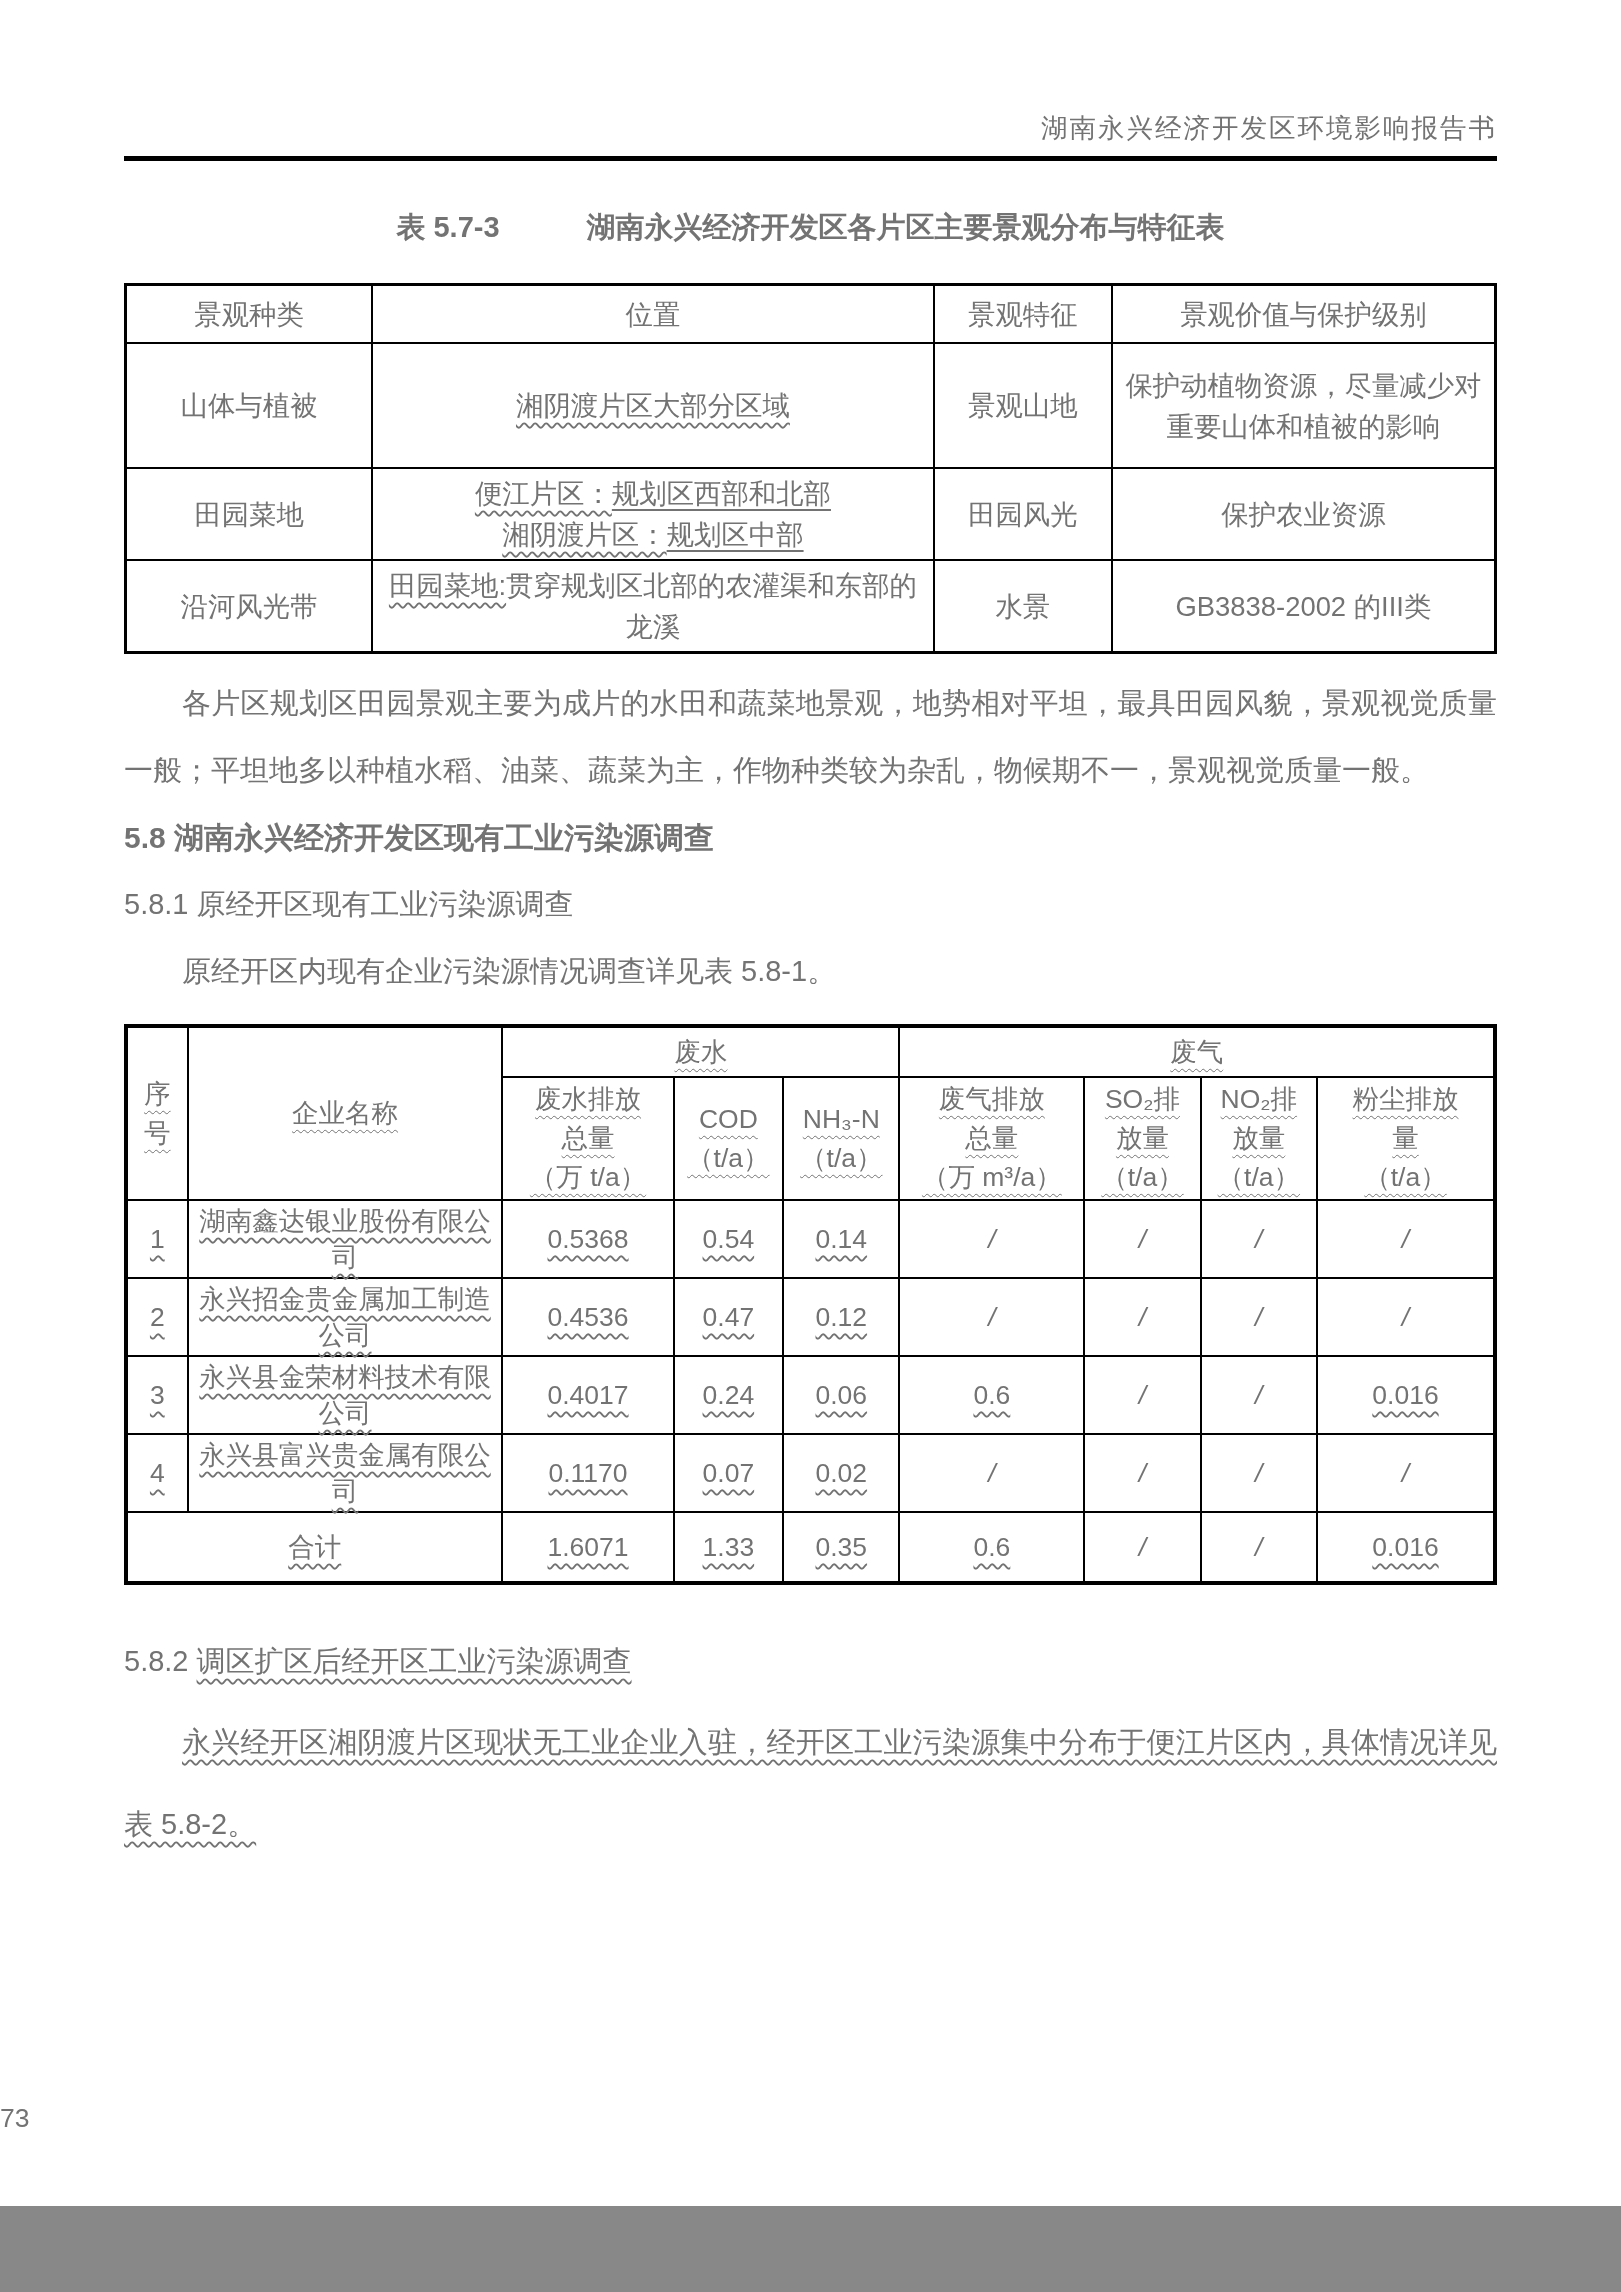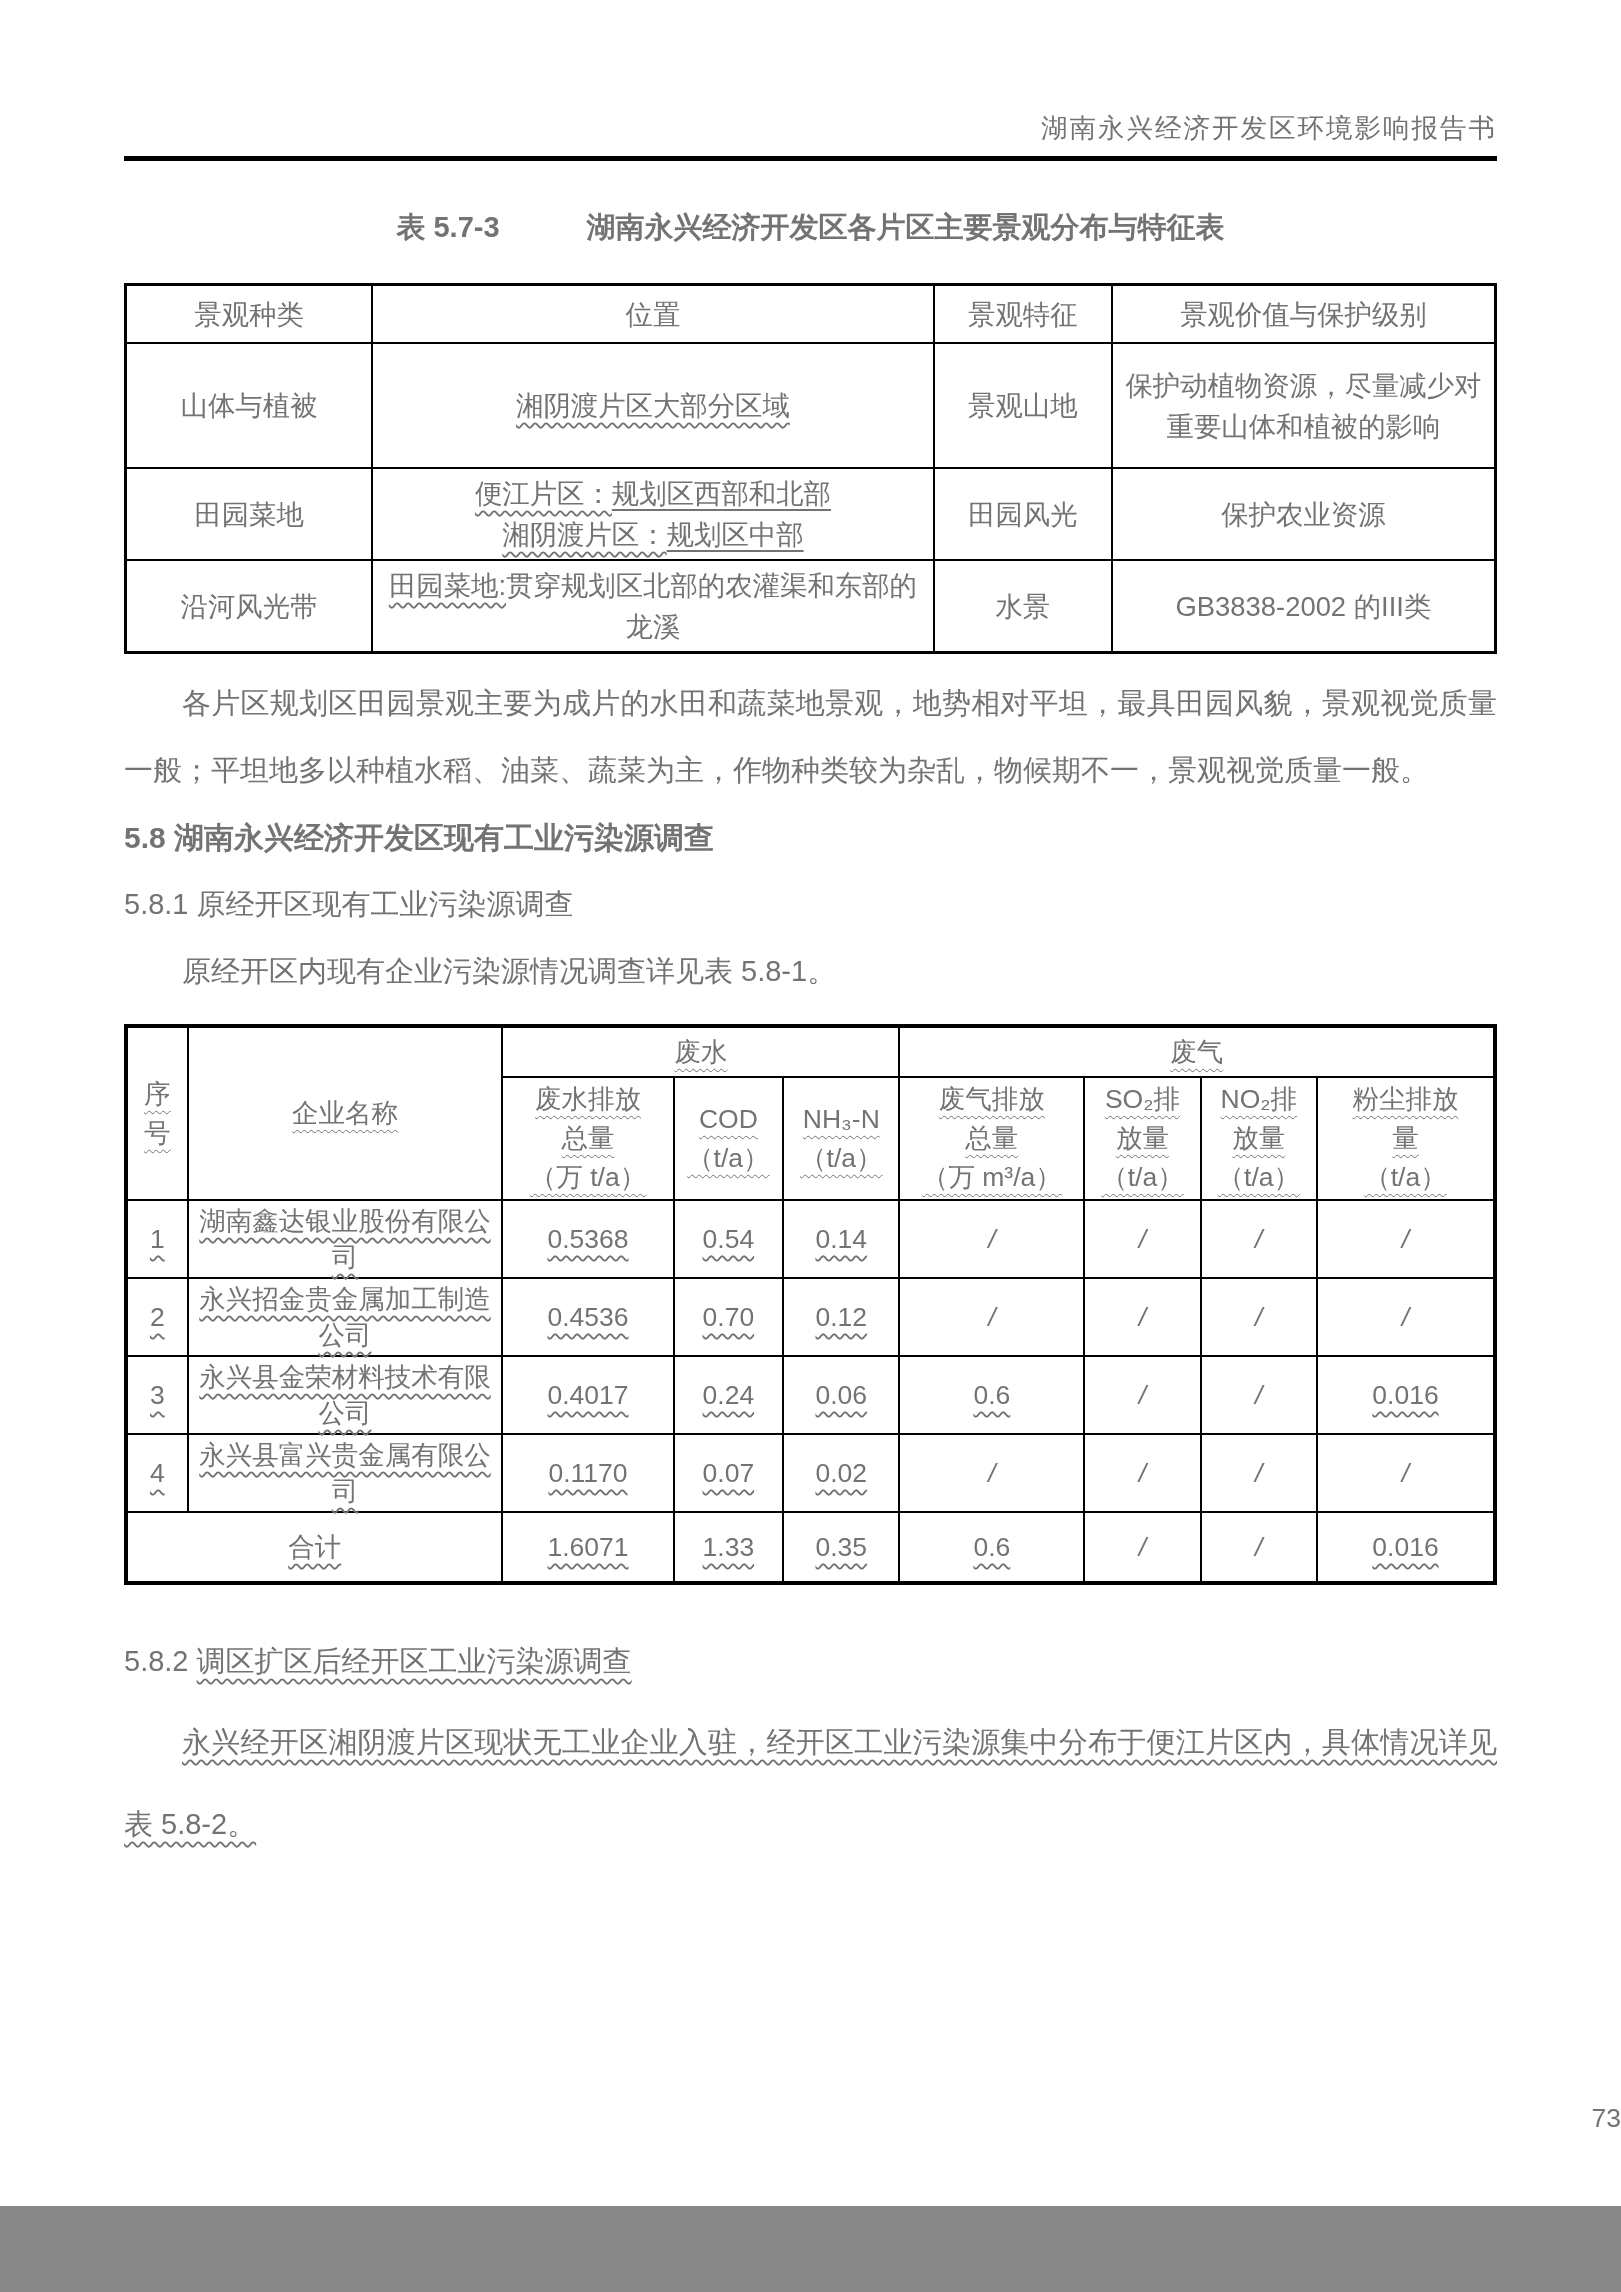--- a/index.html
+++ b/index.html
@@ -41,21 +41,21 @@
 
   
   table.t2 { width:100%; border-collapse:collapse; margin-top:19.6px; font-size:26.5px; table-layout:fixed; border:4.9px solid #000; }
   table.t2 th, table.t2 td { border:2.9px solid #000; text-align:center; vertical-align:middle; padding:2px 3.9px; font-weight:normal; }
   table.t2 th { white-space:pre-line; line-height:39px; text-decoration-line:underline; text-decoration-style:wavy; text-decoration-thickness:1.2px; text-underline-offset:6.9px; }
   table.t2 tr.gh { height:51px; }
   table.t2 tr.sh { height:94px; }
   table.t2 tbody tr { height:71px; }
   .slash { font-style:italic; text-decoration:none; }
 
-  .page-number { position:absolute; left:16px; right:0; top:2103px; text-align:right; font-size:26.5px; }
+  .page-number { position:absolute; left:0; right:0; top:2103px; text-align:left; font-size:26.5px; }
 </style>
 </head>
 <body>
 
 <div class="page">
   <div class="content">
 
     <div class="doc-header">
       <div class="header-title">湖南永兴经济开发区环境影响报告书</div>
       <div class="header-rule"></div>
@@ -162,21 +162,21 @@
             <td><span class="wavy">0.14</span></td>
             <td><span class="slash">/</span></td>
             <td><span class="slash">/</span></td>
             <td><span class="slash">/</span></td>
             <td><span class="slash">/</span></td>
           </tr>
           <tr>
             <td><span class="wavy">2</span></td>
             <td><span class="wavy">永兴招金贵金属加工制造公司</span></td>
             <td><span class="wavy">0.4536</span></td>
-            <td><span class="wavy">0.70</span></td>
+            <td><span class="wavy">0.47</span></td>
             <td><span class="wavy">0.12</span></td>
             <td><span class="slash">/</span></td>
             <td><span class="slash">/</span></td>
             <td><span class="slash">/</span></td>
             <td><span class="slash">/</span></td>
           </tr>
           <tr>
             <td><span class="wavy">3</span></td>
             <td><span class="wavy">永兴县金荣材料技术有限公司</span></td>
             <td><span class="wavy">0.4017</span></td>

